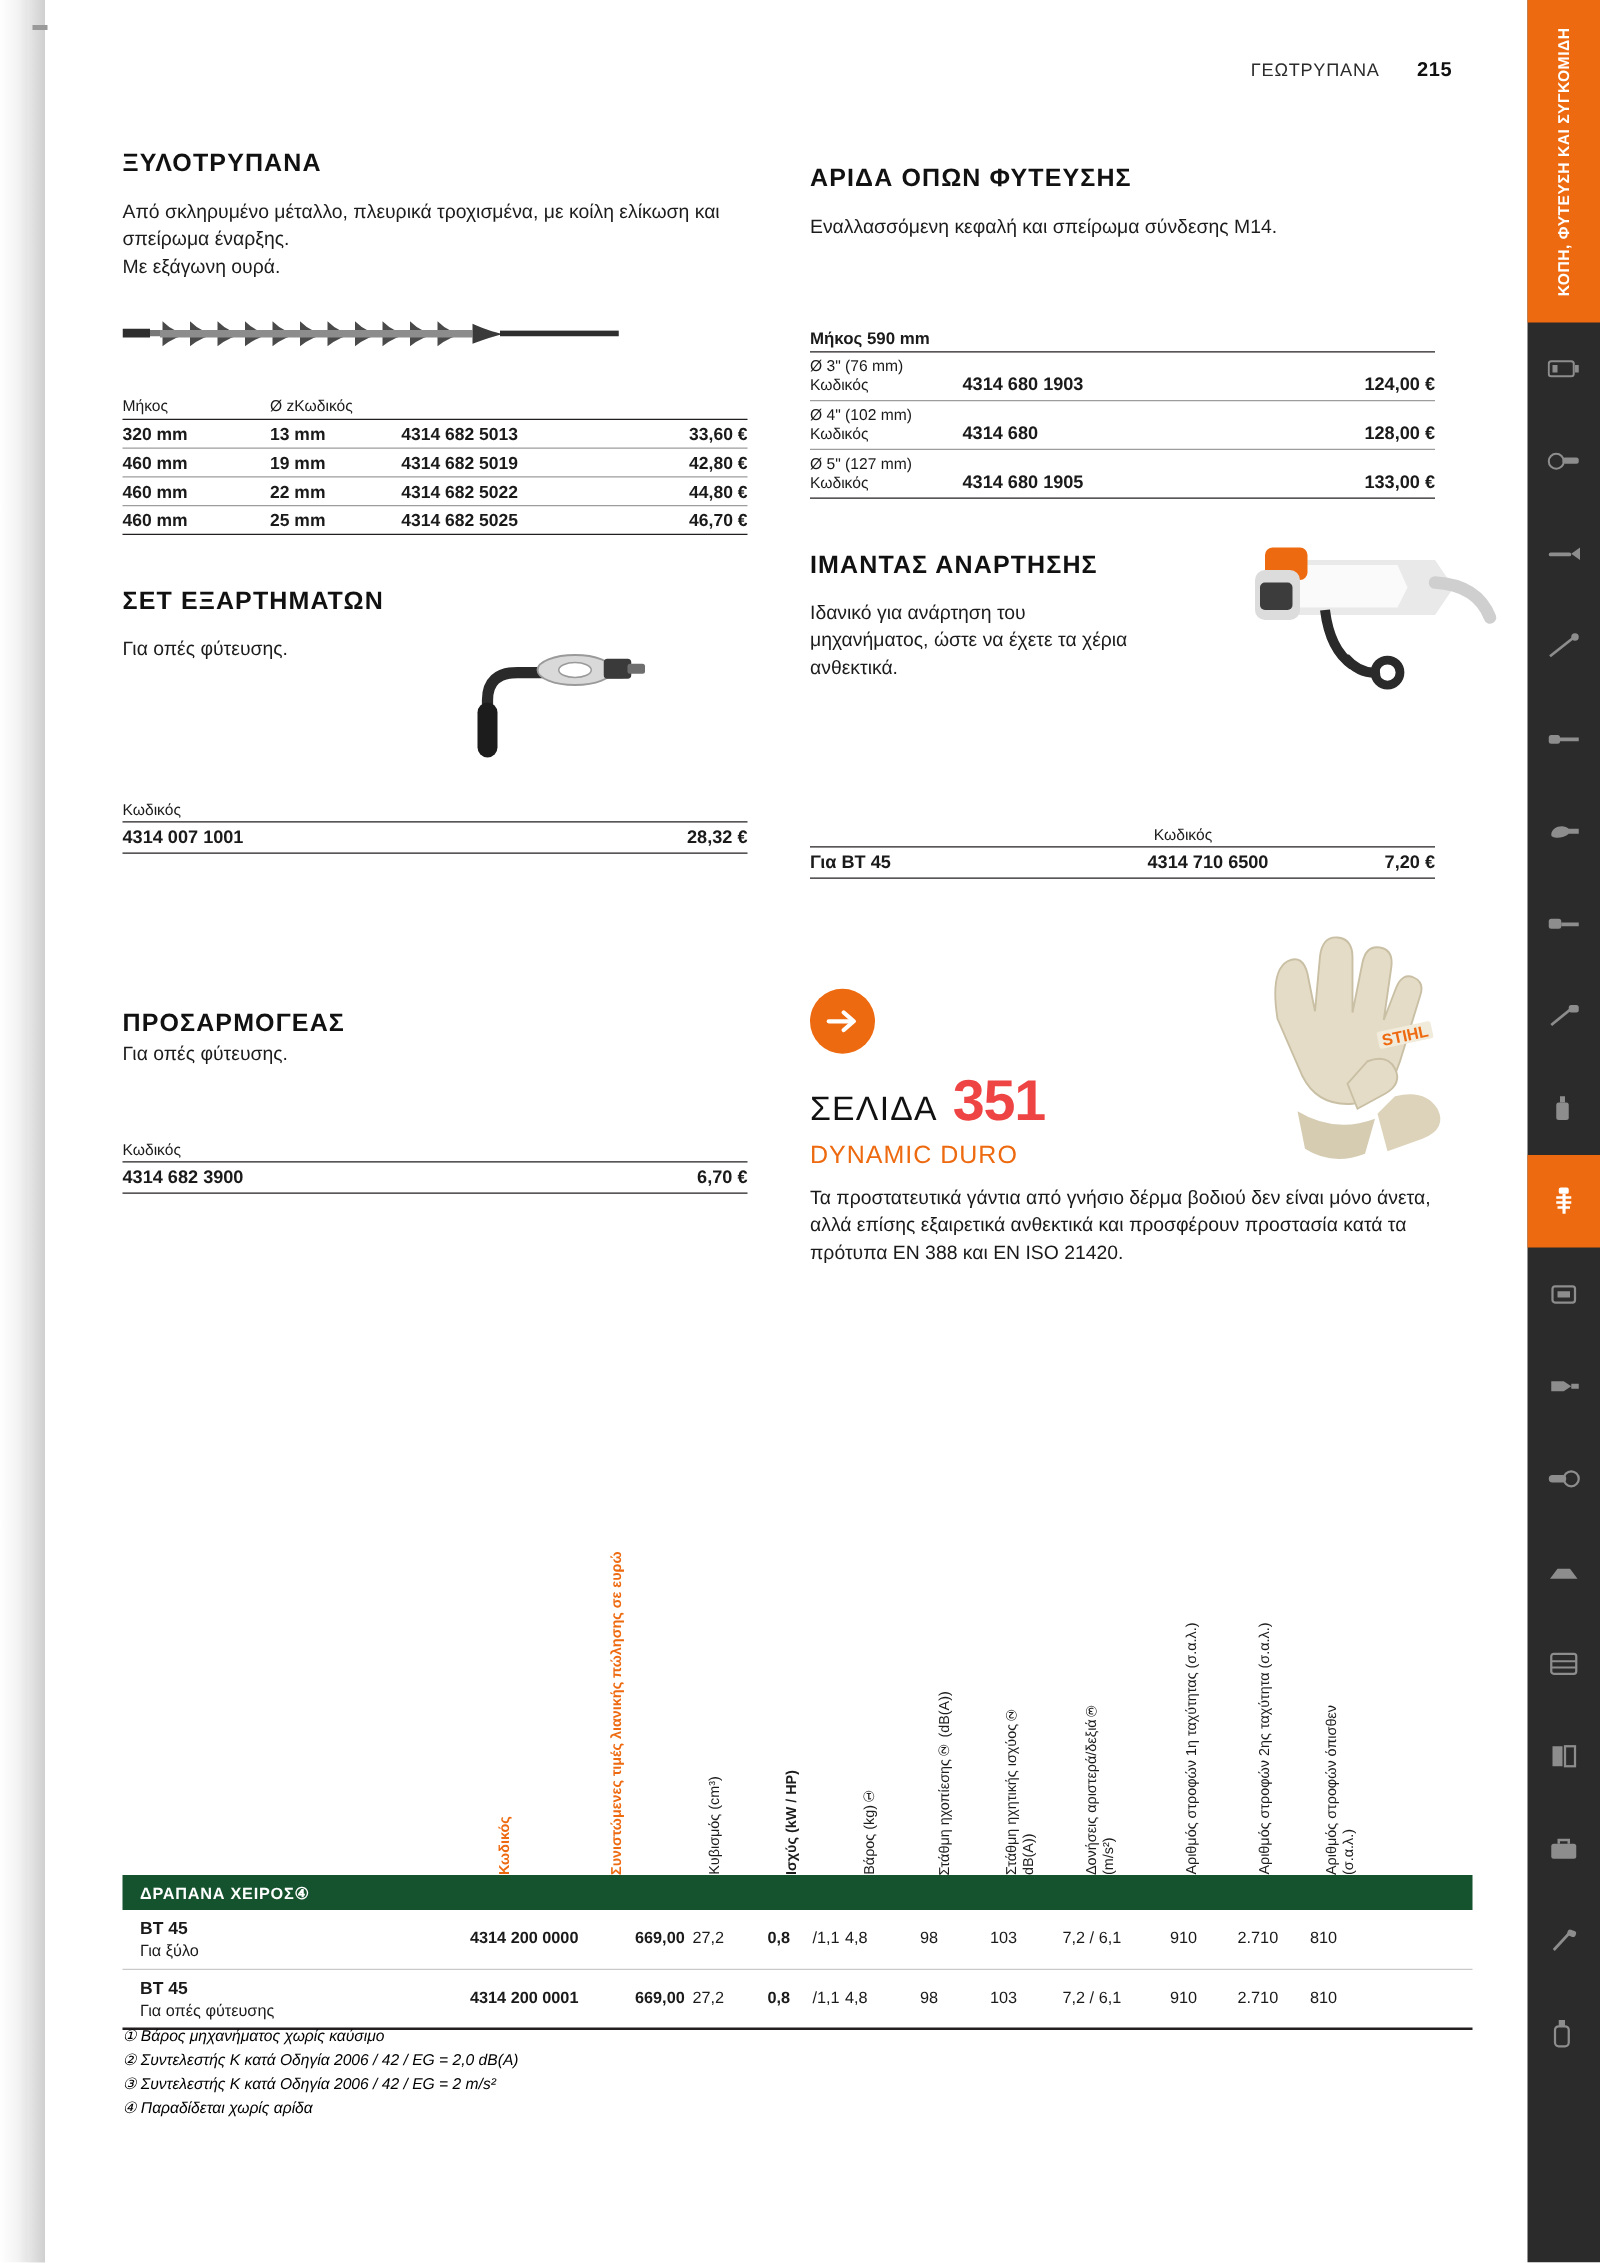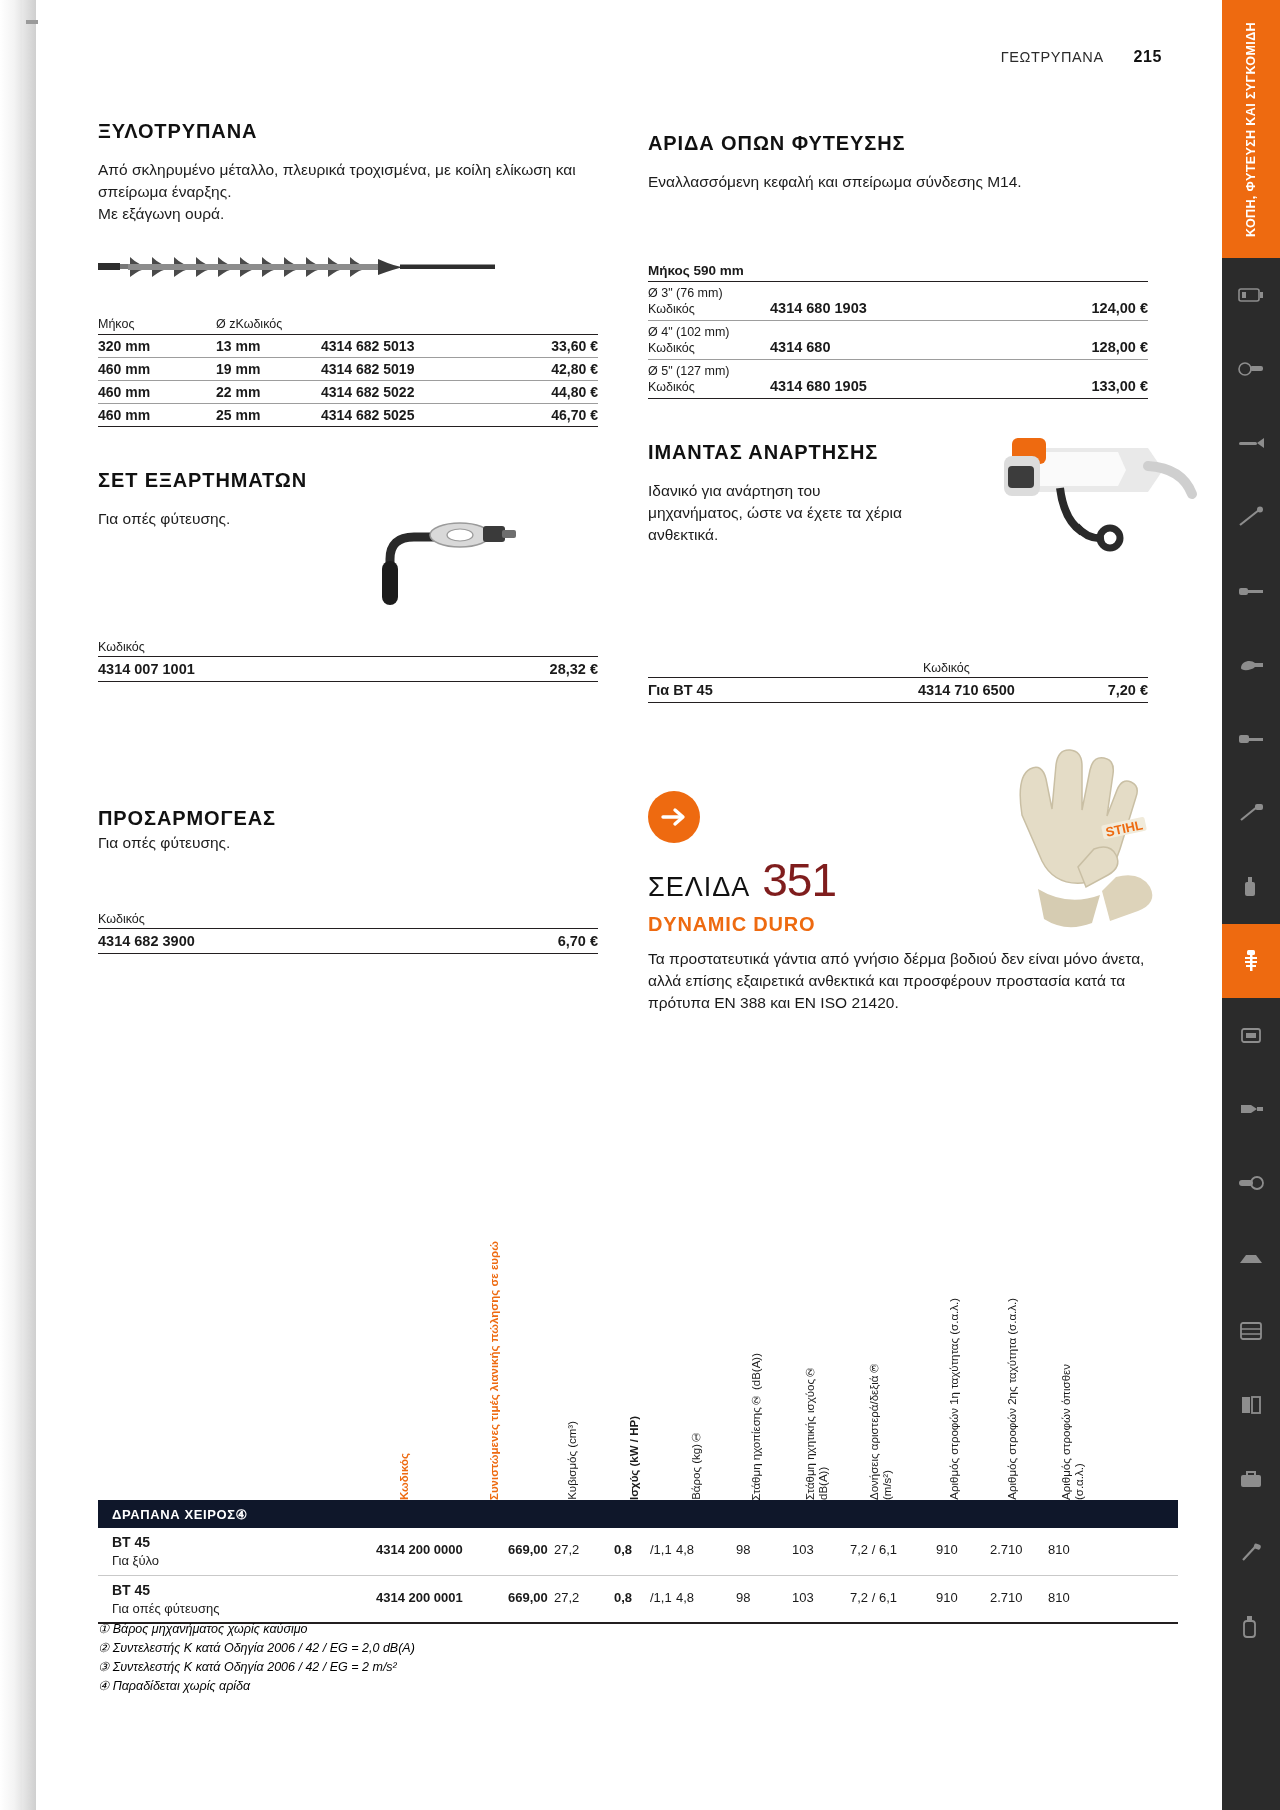--- a/index.html
+++ b/index.html
@@ -80,36 +80,36 @@
   .code-lbl { font-size:12.5px; }
   .code-val { font-weight:bold; font-size:14.5px; }
 
   
   .promo-arrow {
     width:52px; height:52px; border-radius:50%; background:#ee6a10;
     display:flex; align-items:center; justify-content:center;
   }
   .promo-line { display:flex; align-items:baseline; gap:12px; margin-top:10px;}
   .promo-selida { font-size:27px; letter-spacing:1px; color:#111; font-weight:500;}
-  .promo-num { font-size:46px; font-weight:normal; letter-spacing:-1px; color:#7f1d1d;}
-  .promo-brand { color:#ee6a10; font-size:20px; font-weight:bold; letter-spacing:.8px; margin-top:6px;}
+  .promo-num { font-size:46px; font-weight:bold; letter-spacing:-1px; color:#ef4444;}
+  .promo-brand { color:#ee6a10; font-size:20px; font-weight:normal; letter-spacing:.8px; margin-top:6px;}
   .promo-txt { font-size:15.5px; line-height:22px; margin-top:12px; }
 
   
   .spec { position:absolute; left:98px; top:1180px; width:1080px; }
   .spec-headwrap { position:relative; height:320px; }
   .vhead {
     position:absolute; bottom:0;
     writing-mode:vertical-rl; transform:rotate(180deg);
     font-size:11.5px; line-height:13px; color:#1c1c1c; white-space:nowrap;
   }
   .vhead.orange { color:#ee6a10; font-weight:bold; }
   .vhead.bold { font-weight:bold; }
   .spec-bar {
-    background:#0f172a; color:#fff; font-size:13px; font-weight:bold;
+    background:#14532d; color:#fff; font-size:13px; font-weight:bold;
     letter-spacing:.6px; padding:7px 0 7px 14px; height:28px;
   }
   .spec-row { position:relative; height:48px; border-bottom:1px solid #c9c9c9; }
   .spec-row.last { border-bottom:2px solid #231f20; }
   .srow-name { position:absolute; left:14px; top:6px; font-weight:bold; font-size:14px;}
   .srow-sub { position:absolute; left:14px; top:25px; font-size:13px;}
   .scell { position:absolute; top:14px; font-size:13px; }
   .scell.b { font-weight:bold; }
 
   .notes { position:absolute; left:98px; top:1620px; font-size:12.5px; line-height:19px; font-style:italic; color:#000000;}

